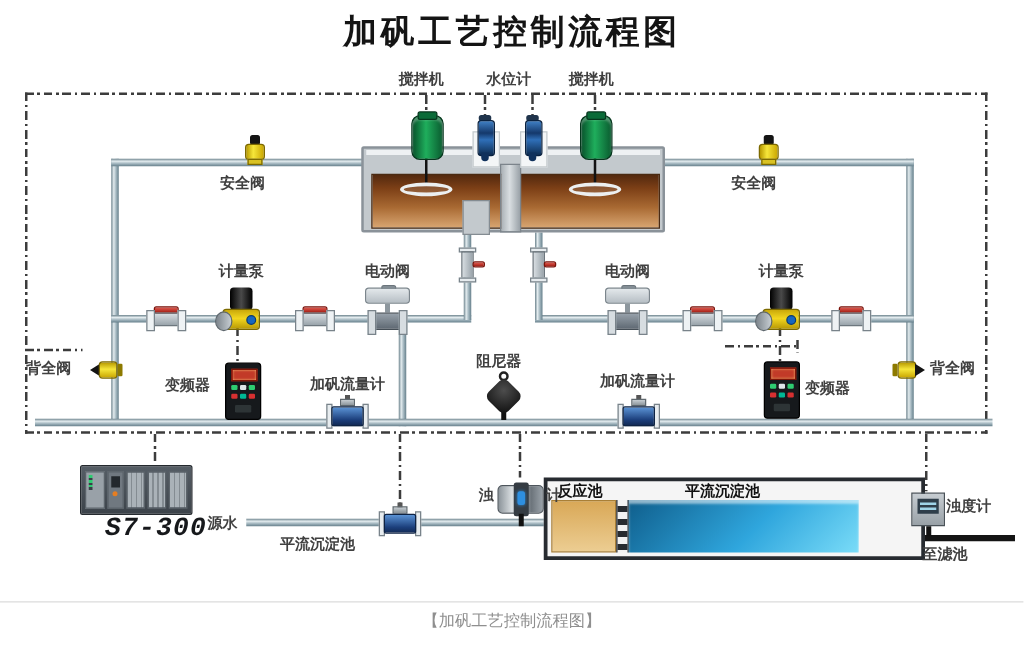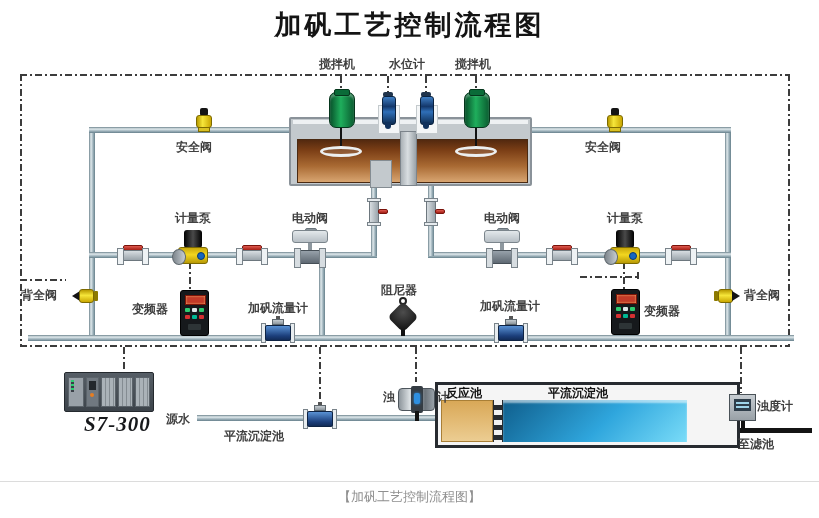--- a/index.html
+++ b/index.html
@@ -1,17 +1,17 @@
 <!DOCTYPE html>
 <html><head>
 <meta charset="utf-8">
 <style>
   html,body{margin:0;padding:0;background:#fff;}
   .stage{position:relative;width:819px;height:518px;background:#fff;overflow:hidden;
-         font-family:Liberation Serif, serif;}
+         font-family:Liberation Mono, monospace;}
   .title{position:absolute;left:0;top:7px;width:100%;text-align:center;
          font-size:27px;font-weight:700;letter-spacing:3px;color:#141414;}
   .lbl{position:absolute;font-size:12px;font-weight:600;line-height:1.15;color:#404040;white-space:nowrap;}
   .cap{position:absolute;left:0;top:488px;width:100%;text-align:center;font-size:13px;color:#8f8f8f;}
   .rule{position:absolute;left:0;top:481px;width:819px;height:1px;background:#dcdcdc;}
 
   
   .dash-h{position:absolute;height:2px;background:repeating-linear-gradient(90deg,#3c3c3c 0 7px,transparent 7px 10px,#3c3c3c 10px 12px,transparent 12px 15px);}
   .dash-v{position:absolute;width:2px;background:repeating-linear-gradient(180deg,#3c3c3c 0 7px,transparent 7px 10px,#3c3c3c 10px 12px,transparent 12px 15px);}
 

